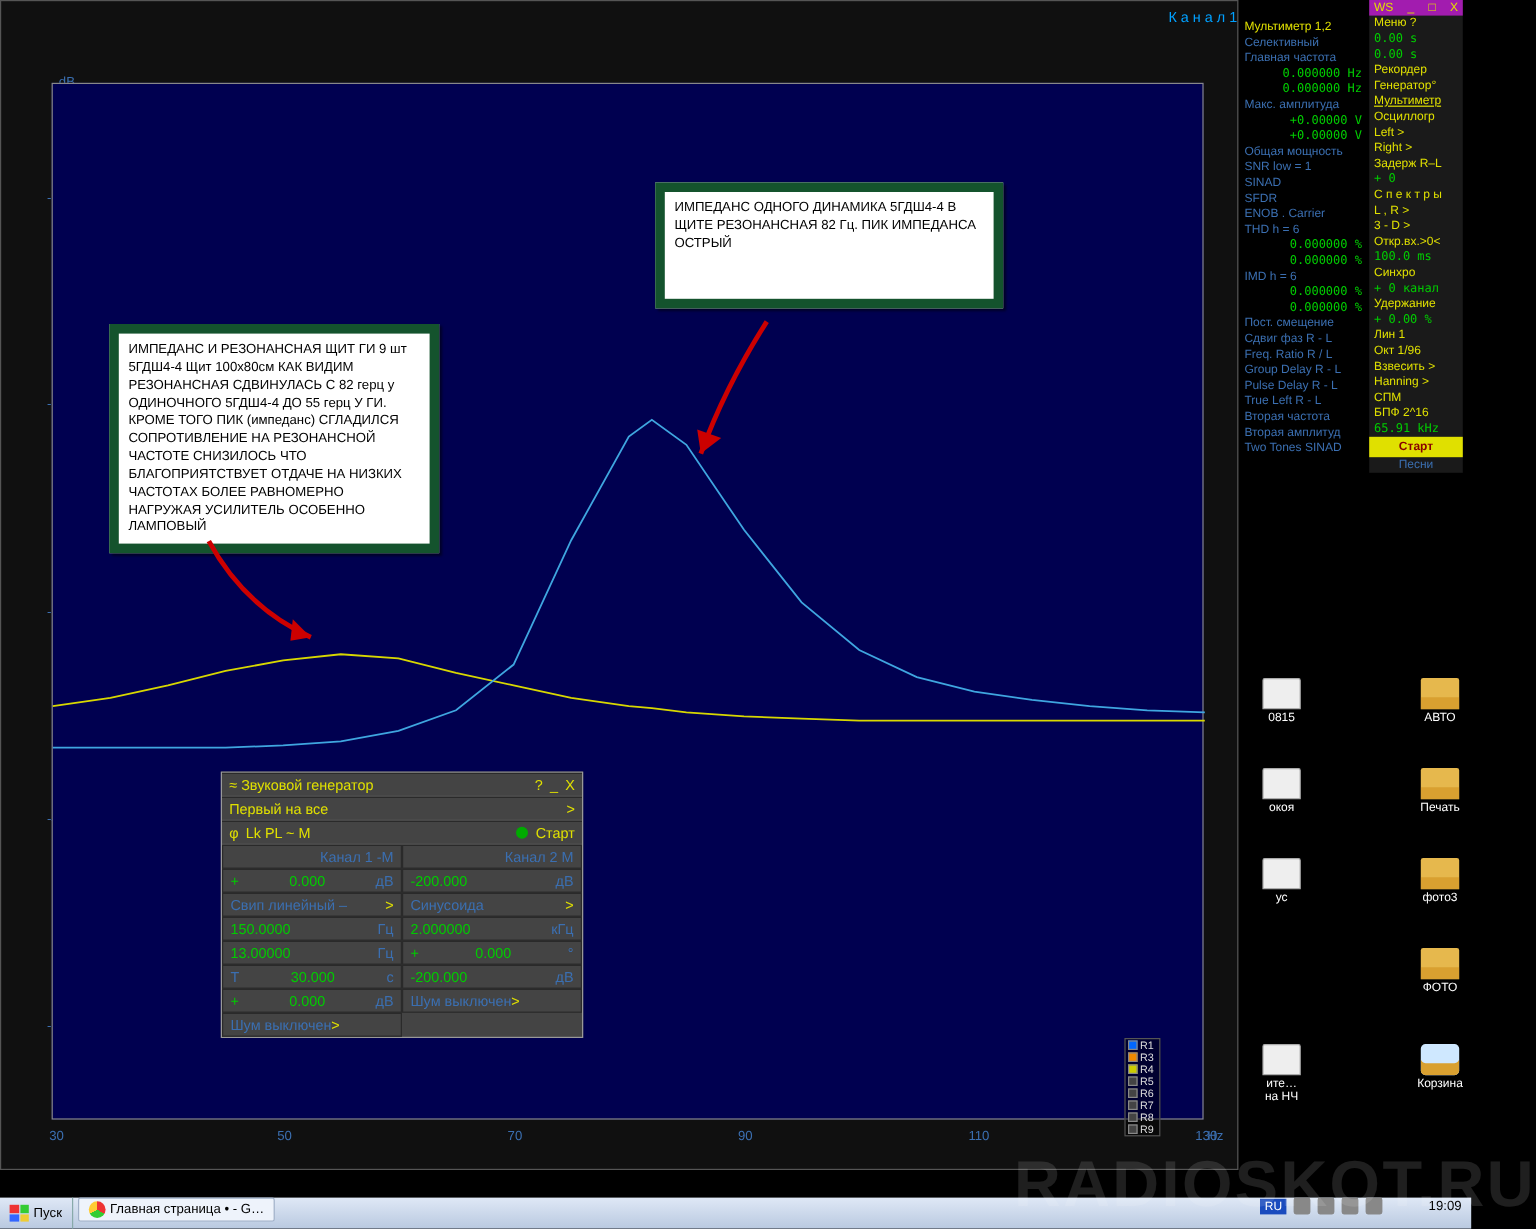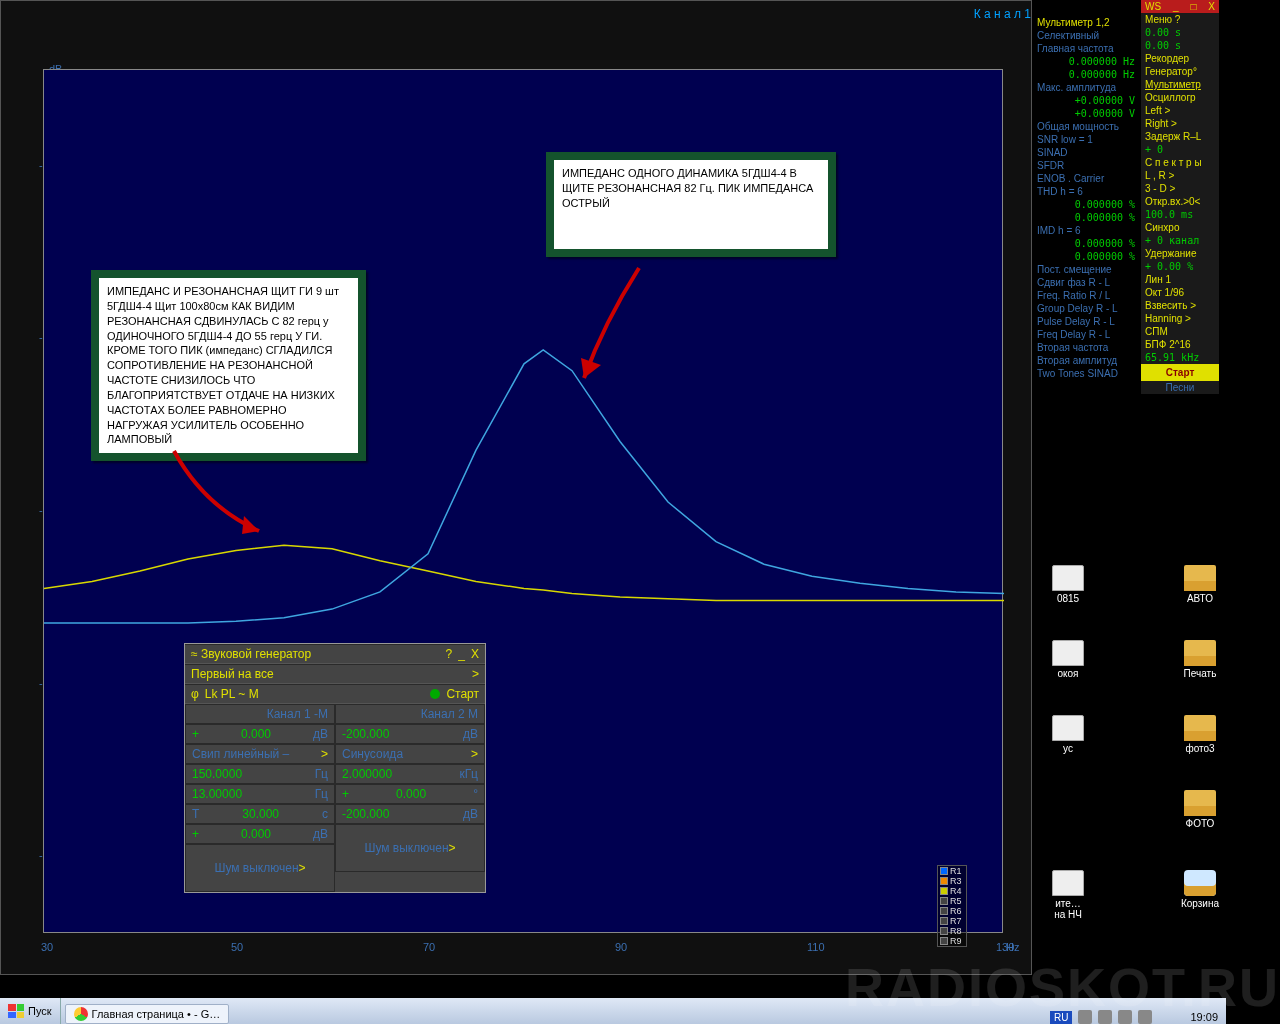--- a/index.html
+++ b/index.html
@@ -36,51 +36,51 @@
 .sg-led   { width: 10px; height: 10px; border-radius: 5px; background: #0a0; margin-right: 6px; display: inline-block; }
 .sg-start { color: #e0e000; }
 .sg-cols  { display: flex; }
 .sg-col   { flex: 1; }
 .sg-ch    { color: #3b6fb1; padding: 2px 6px; text-align: right; border: 1px solid #2a2a2a; }
 .sg-cell  { display: flex; justify-content: space-between; padding: 2px 6px; font-family: monospace; border: 1px solid #2a2a2a; }
 .sg-cell .sign { color: #0c0; }
 .sg-cell .val  { color: #0c0; }
 .sg-cell .unit { color: #3b6fb1; }
 .sg-sweep { color: #3b6fb1; padding: 2px 6px; border: 1px solid #2a2a2a; display: flex; justify-content: space-between; }
-.sg-noise { color: #3b6fb1; padding: 16px 6px; border: 1px solid #2a2a2a; display: flex; justify-content: center; }
+.sg-noise { color: #3b6fb1; padding: 2px 6px; border: 1px solid #2a2a2a; display: flex; justify-content: flex-start; }
 .sg-wave  { color: #e0e000; }
 
 
 .mm { position: absolute; left: 1033px; top: 16px; width: 106px; font-size: 10px; }
 .mm div { padding: 1px 4px; white-space: nowrap; }
 .mm .hd { color: #e0e000; }
 .mm .bl { color: #3b6fb1; }
 .mm .gn { color: #0c0; font-family: monospace; text-align: right; }
 
 
 .menu { position: absolute; left: 1141px; top: 0; width: 78px; font-size: 10px; background: #1a1a1a; }
-.menu .tb { background: #b91c1c; color: #e0e000; display: flex; justify-content: space-between; padding: 1px 4px; }
+.menu .tb { background: #a21caf; color: #e0e000; display: flex; justify-content: space-between; padding: 1px 4px; }
 .menu div { padding: 1px 4px; white-space: nowrap; }
 .menu .yl { color: #e0e000; }
 .menu .gn { color: #0c0; font-family: monospace; }
 .menu .bl { color: #3b6fb1; }
 .menu .start { background: #e0e000; color: #800; text-align: center; font-weight: bold; padding: 3px 0; }
 
 
 .dicon { position: absolute; width: 60px; text-align: center; color: #fff; font-size: 10px; }
 .dicon .gly { width: 32px; height: 26px; margin: 0 auto 2px; background: #e6b84d; border-radius: 2px 2px 0 0; box-shadow: inset 0 -10px 0 #d9a030; }
 .dicon.file .gly { background: #eee; box-shadow: none; border: 1px solid #aaa; }
 
 
 .legend { position: absolute; right: 35px; top: 795px; width: 30px; font-size: 9px; color: #ddd; background: rgba(0,0,0,.4); border: 1px solid #555; }
 .legend div { display: flex; align-items: center; gap: 2px; padding: 0 2px; }
 .legend .sw { width: 8px; height: 8px; border: 1px solid #888; }
 
 
-.taskbar { position: absolute; left: 0; bottom: 0; width: 1226px; height: 26px; background: linear-gradient(#dfe8f6,#b9c9e0); display: flex; align-items: flex-end; font-size: 11px; }
+.taskbar { position: absolute; left: 0; bottom: 0; width: 1226px; height: 26px; background: linear-gradient(#dfe8f6,#b9c9e0); display: flex; align-items: flex-start; font-size: 11px; }
 .start-btn { display: flex; align-items: center; gap: 4px; padding: 0 8px; height: 100%; border-right: 1px solid #8aa; }
 .win-flag { width: 16px; height: 14px; display: grid; grid-template-columns: 1fr 1fr; grid-template-rows: 1fr 1fr; gap: 1px; }
 .win-flag span:nth-child(1){background:#e33}.win-flag span:nth-child(2){background:#3c3}.win-flag span:nth-child(3){background:#36f}.win-flag span:nth-child(4){background:#ec3}
 .task-btn { background: #eef3fb; border: 1px solid #a0b0c8; padding: 2px 8px; margin-left: 4px; border-radius: 2px; display: flex; align-items: center; gap: 4px; }
 .tray { margin-left: auto; display: flex; align-items: center; gap: 6px; padding: 0 8px; }
 .tray .lang { background: #1a4bbe; color: #fff; padding: 1px 4px; font-size: 10px; }
 .tray .clock { color: #000; margin-left: 32px; }
 .tray-icon { width: 14px; height: 14px; background: #888; border-radius: 2px; }
 
 .watermark { position: absolute; right: 0; bottom: 6px; color: rgba(255,255,255,0.12); font-size: 54px; font-weight: bold; letter-spacing: 2px; pointer-events: none; }
@@ -263,21 +263,21 @@
   <div class="gn">0.000000 %</div>
   <div class="gn">0.000000 %</div>
   <div class="bl">IMD     h =  6</div>
   <div class="gn">0.000000 %</div>
   <div class="gn">0.000000 %</div>
   <div class="bl">Пост. смещение</div>
   <div class="bl">Сдвиг фаз R - L</div>
   <div class="bl">Freq. Ratio R / L</div>
   <div class="bl">Group Delay R - L</div>
   <div class="bl">Pulse Delay R - L</div>
-  <div class="bl">Freq Delay R - L</div>
+  <div class="bl">True Left R - L</div>
   <div class="bl">Вторая частота</div>
   <div class="bl">Вторая амплитуд</div>
   <div class="bl">Two Tones SINAD</div>
 </div>
 
 <div class="menu">
   <div class="tb">
     <span>WS</span>
     <span>_</span>
     <span>□</span>

